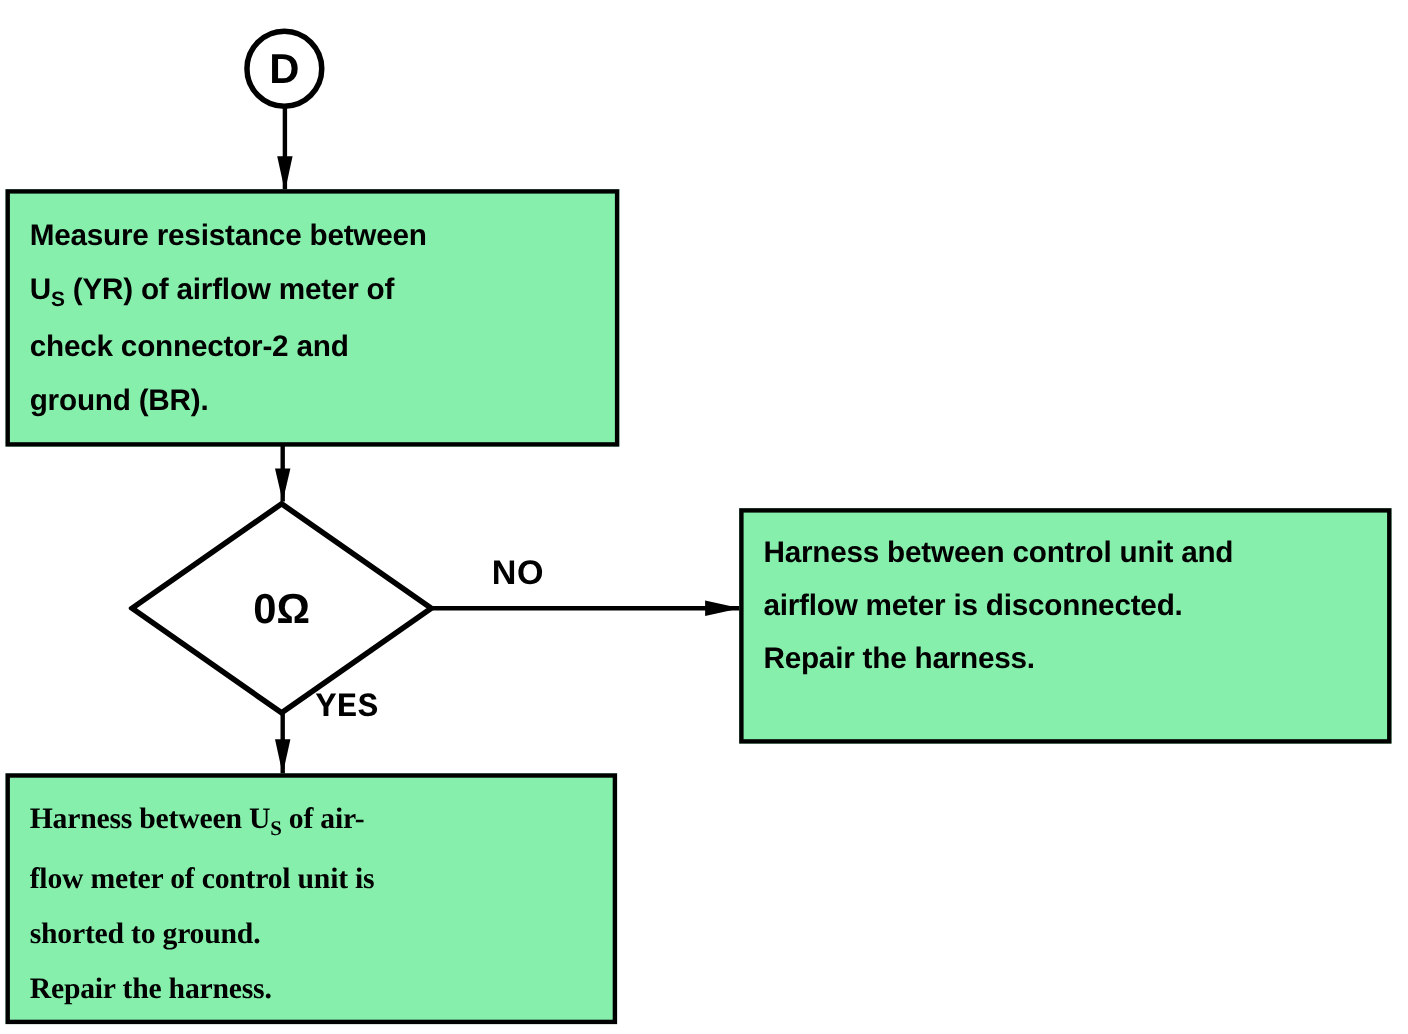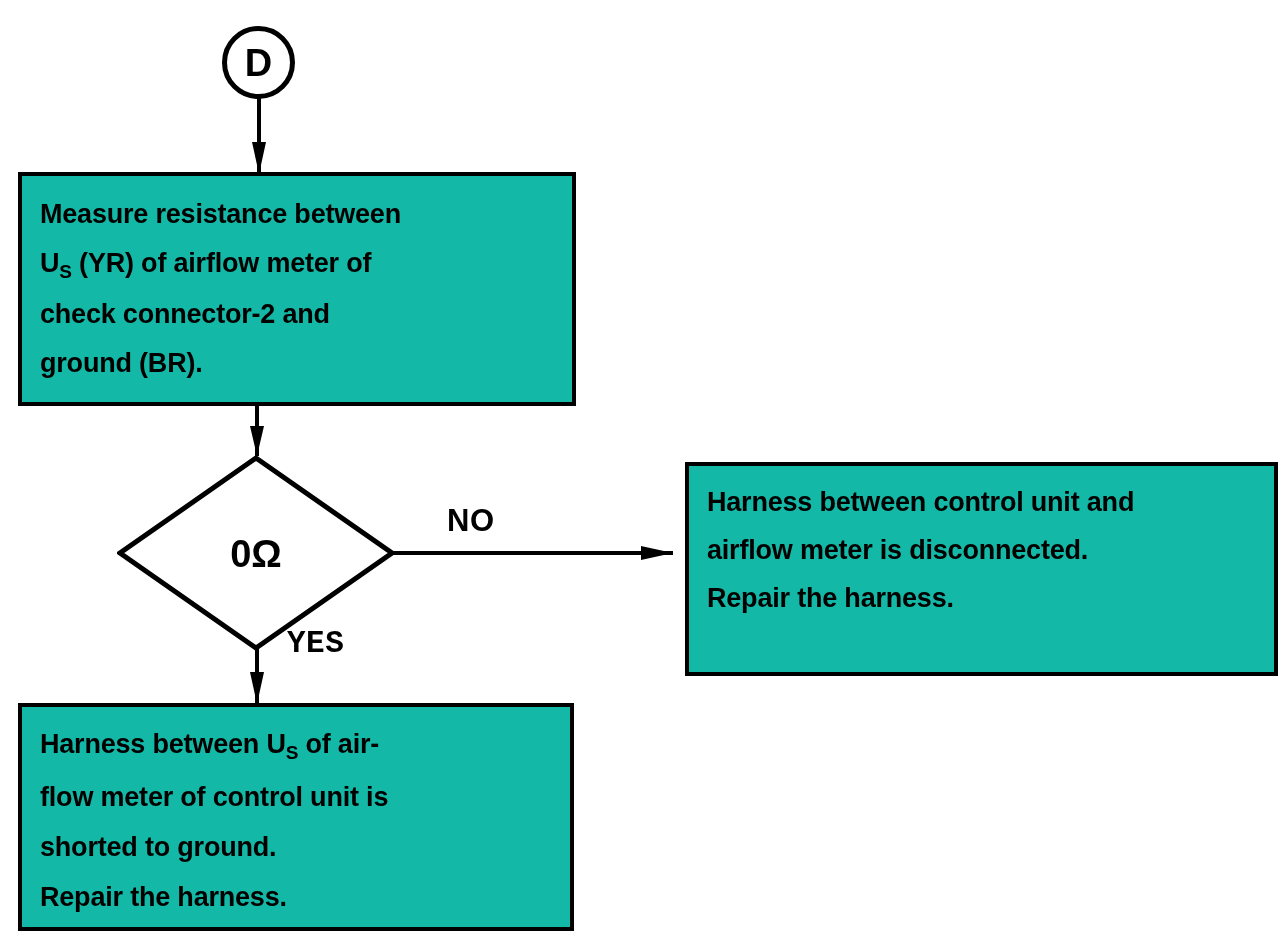--- a/index.html
+++ b/index.html
@@ -36,22 +36,21 @@
     font-weight: bold;
     line-height: 1;
     letter-spacing: 0px;
   }
 
   
   .proc-box {
     position: absolute;
     box-sizing: border-box;
     border: 4px solid #000;
-    background: #14b8a6;
-    margin-left: 13px;
+    background: #86efac;
   }
   .proc-box .text {
     position: absolute;
     left: 18px;
     top: 14px;
     right: 8px;
     font-size: 27px;
     font-weight: bold;
     line-height: 49px;
     letter-spacing: -0.2px;
@@ -60,21 +59,21 @@
   .proc-box .text sub {
     font-size: 19px;
     font-weight: bold;
     vertical-align: baseline;
     position: relative;
     top: 6px;
   }
 
   #box-measure   { left: 5px;   top: 172px; width: 558px; height: 234px; }
   #box-harness-dc{ left: 672px; top: 462px; width: 593px; height: 214px; }
-  #box-harness-sh{ left: 5px;   top: 703px; width: 556px; height: 228px; }
+  #box-harness-sh{ left: 5px;   top: 703px; width: 556px; height: 228px; font-family: Liberation Serif, serif; }
 
   #box-harness-dc .text { top: 12px; line-height: 48px; }
   #box-harness-sh .text { top: 12px; line-height: 50px; }
 
   
   #decision-diamond {
     position: absolute;
     left: 117px;
     top: 455px;
     width: 278px;

